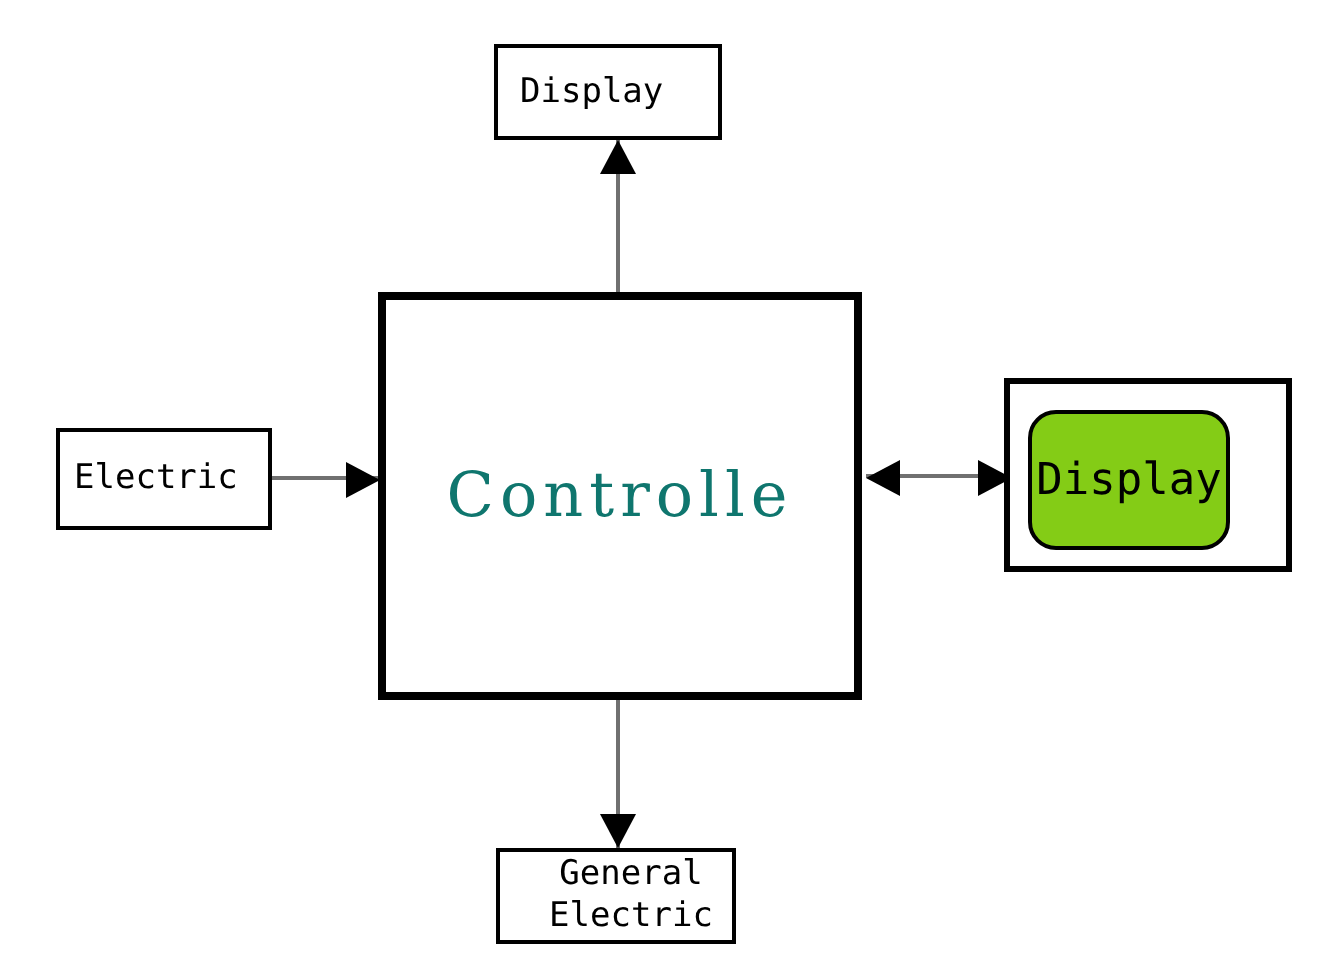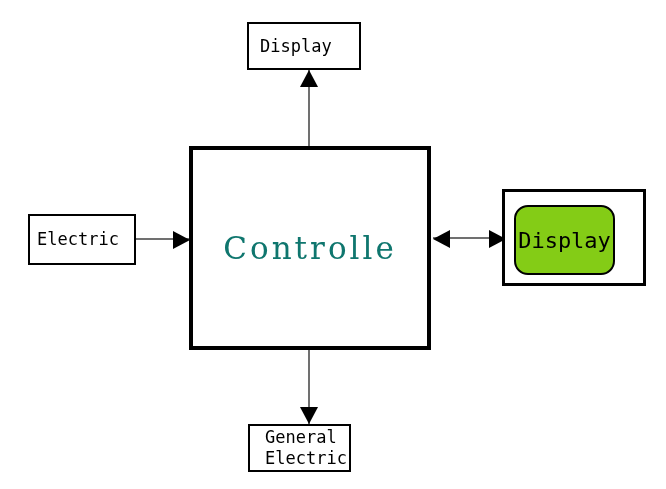--- a/index.html
+++ b/index.html
@@ -51,23 +51,24 @@
     top: 214px;
     width: 108px;
     height: 51px;
     padding-left: 7px;
   }
 
   
   #node-general-electric {
     left: 248px;
     top: 424px;
-    width: 103px;
+    width: 120px;
     height: 48px;
     padding-left: 15px;
+    align-items: center;
   }
 
   
   #node-controller {
     position: absolute;
     left: 189px;
     top: 146px;
     width: 242px;
     height: 204px;
     box-sizing: border-box;

